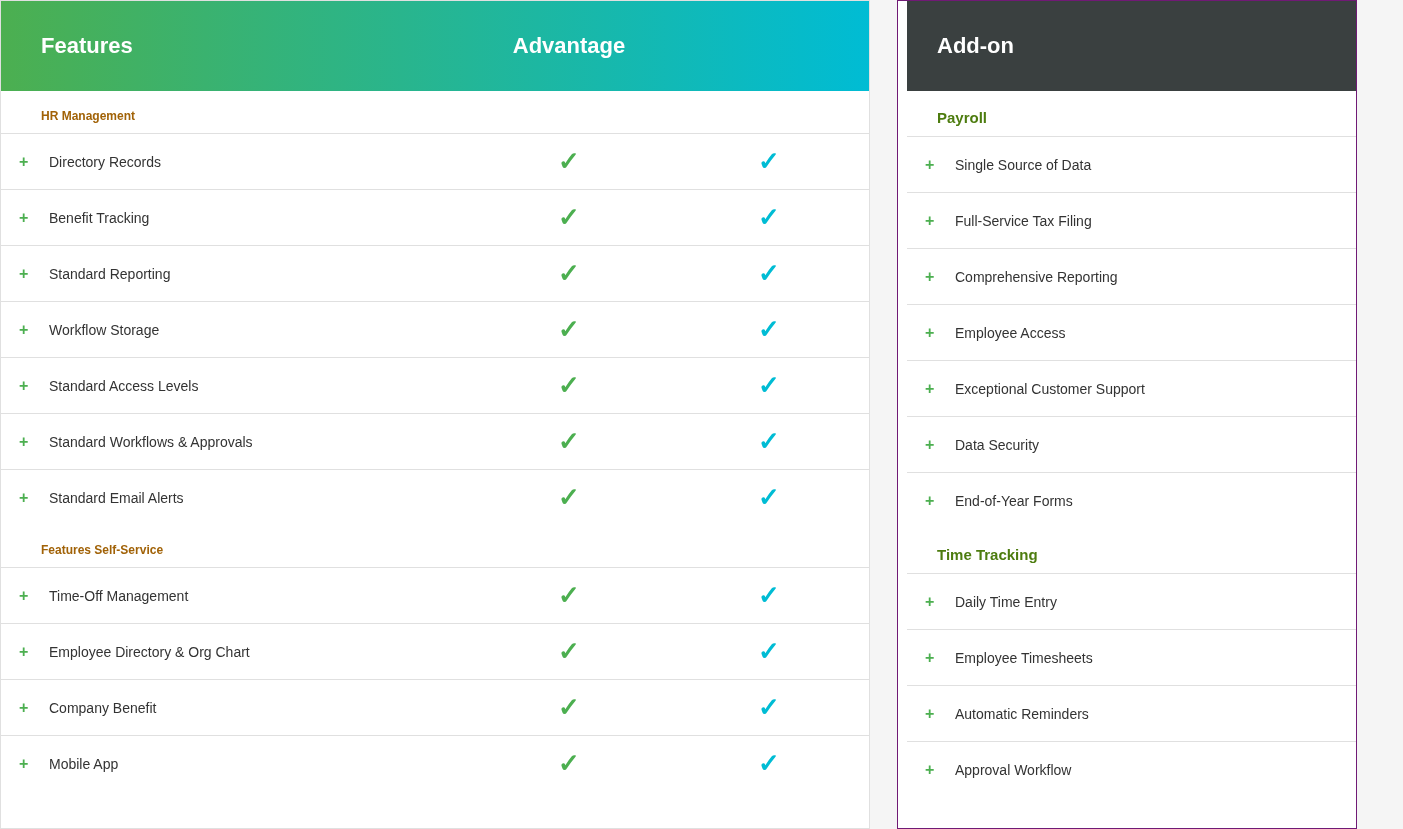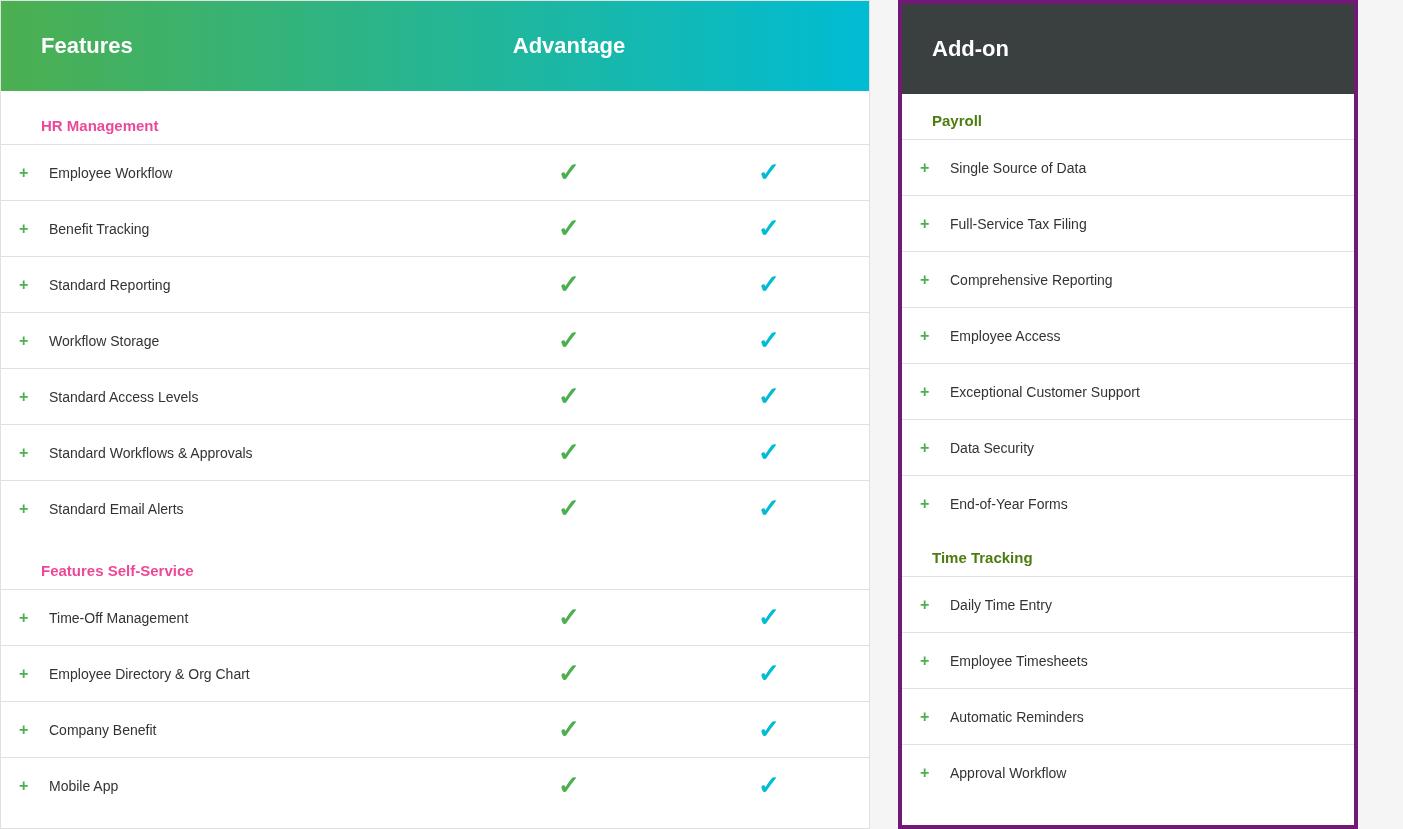--- a/index.html
+++ b/index.html
@@ -3,21 +3,21 @@
   <meta charset="utf-8">
   <style>
     * { box-sizing: border-box; margin: 0; padding: 0; }
     body {
       font-family: 'Segoe UI', Arial, sans-serif;
       background: #f5f5f5;
       padding: 0;
     }
     .page-wrapper {
       display: flex;
-      gap: 0;
+      gap: 12px;
       width: 1397px;
       min-height: 829px;
       background: #f5f5f5;
     }
     
     .features-table {
       flex: 0 0 870px;
       background: #fff;
       border: 1px solid #e0e0e0;
     }
@@ -36,23 +36,22 @@
       font-size: 22px;
       font-weight: 700;
     }
     .header-cell.features-label {
       justify-content: flex-start;
       padding-left: 40px;
     }
     .section-header {
       padding: 18px 20px 10px 40px;
       font-weight: 700;
-      font-size: 15px;
-      color: #ec4899;
-      margin-top: 8px;
+      font-size: 12px;
+      color: #a16207;
     }
     .feature-row {
       display: grid;
       grid-template-columns: 1fr 200px 200px;
       border-top: 1px solid #e0e0e0;
       padding: 0;
       min-height: 56px;
       align-items: center;
     }
     .feature-name {
@@ -80,22 +79,23 @@
       font-weight: 700;
     }
     .check-mark.blue {
       color: #00bcd4;
     }
 
     
     .addon-table {
       flex: 0 0 460px;
       background: #fff;
-      border: 4px solid #701a75;
-      margin-left: 28px;
+      border: 1px solid #701a75;
+      margin-left: 15px;
+      padding-left: 9px;
     }
     .addon-header {
       background: #3a4040;
       height: 90px;
       display: flex;
       align-items: center;
       padding-left: 30px;
     }
     .addon-header-title {
       color: #fff;
@@ -132,21 +132,21 @@
       <div class="header-cell">
         <span>Advantage</span>
       </div>
     </div>
     <div id="left-table-body">
 
     <div class="section-header">HR Management</div>
         <div class="feature-row">
           <div class="feature-name">
             <span class="plus-icon">+</span>
-            <span>Employee Workflow</span>
+            <span>Directory Records</span>
           </div>
           <div class="check-cell">
             <span class="check-mark">✓</span>
           </div>
           <div class="check-cell">
             <span class="check-mark blue">✓</span>
           </div>
         </div>
         <div class="feature-row">
           <div class="feature-name">

